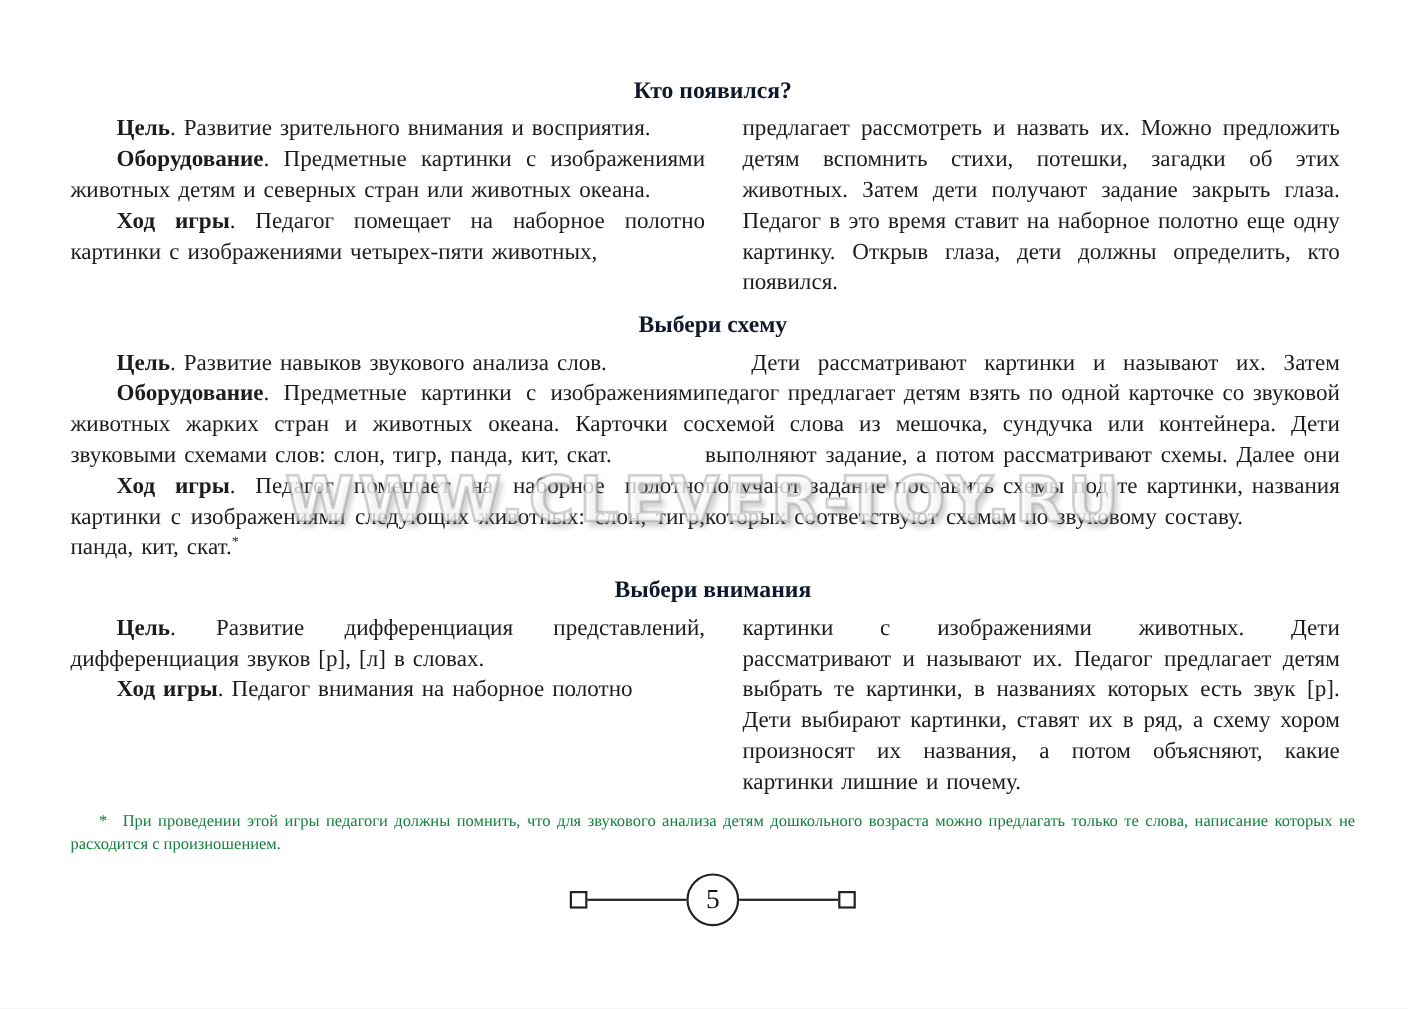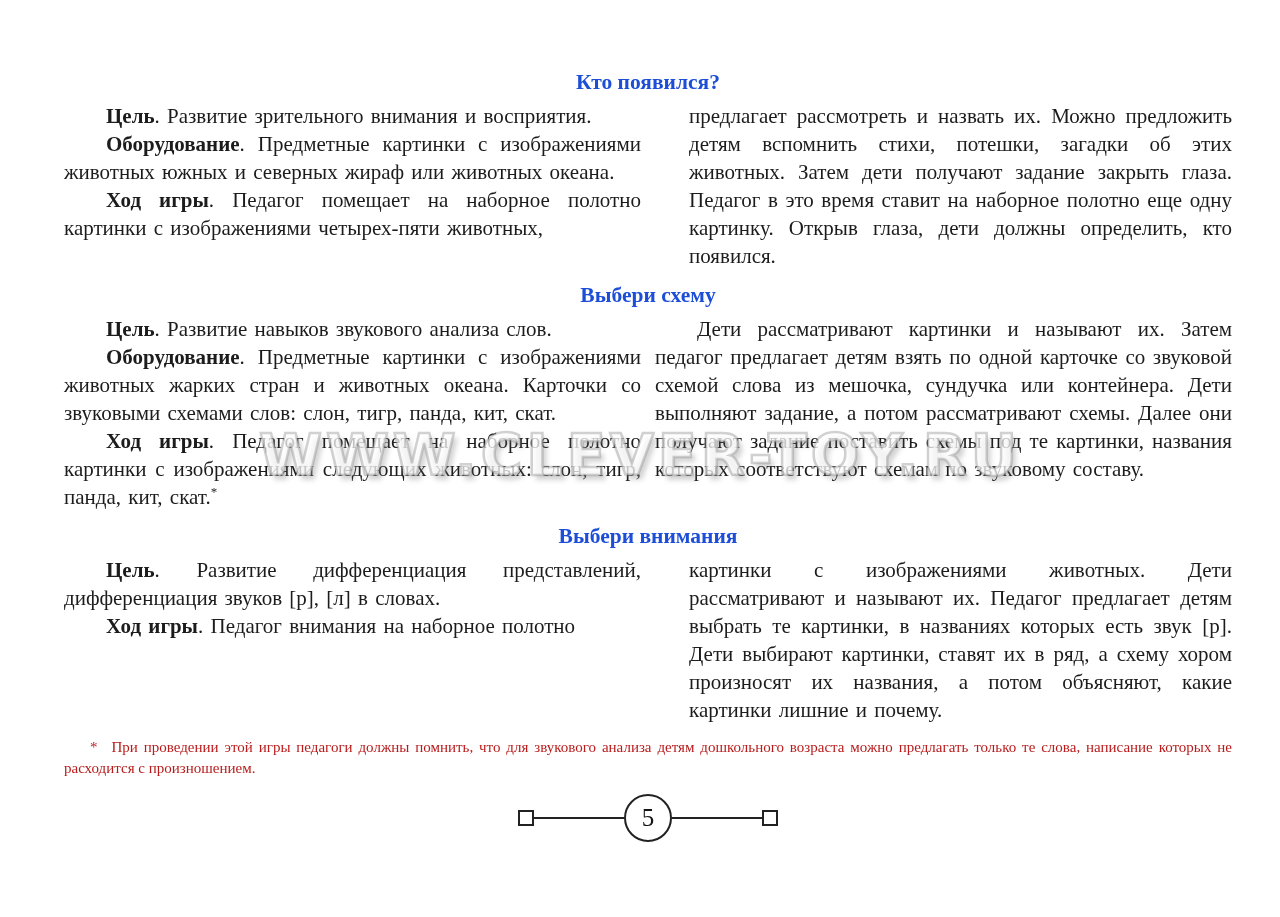--- a/index.html
+++ b/index.html
@@ -9,41 +9,41 @@
     margin:0 auto;
     background:#ffffff;
     overflow:hidden;
     font-family:"Liberation Serif","DejaVu Serif",serif;
     color:#1c1c1c;
     box-sizing:border-box;
     padding:70px 48px 0 64px;
   }
   .section{margin-bottom:13px;}
   .section-title{
-    font-size:21.5px;font-weight:bold;color:#1d4ed8;
+    font-size:21.5px;font-weight:bold;color:#0f172a;
     text-align:center;margin:0 0 7px 0;
   }
-  .cols{display:flex;gap:14px;}
+  .cols{display:flex;}
   .col{width:577px;box-sizing:border-box;}
   .para{
     margin:0;
     font-size:21px;line-height:28px;
     text-align:justify;
     text-indent:42px;
     word-spacing:2px;
   }
   .para.no-indent{text-indent:0;margin-left:34px;}
   .para b{font-weight:bold;}
   .para sup{font-size:13px;line-height:0;}
   .footnote{
     margin-top:6px;
     font-size:15px;line-height:20.5px;
     text-align:justify;
     text-indent:26px;
-    color:#b91c1c;
+    color:#15803d;
   }
   .footnote .fn-marker{margin-right:14px;}
   .pagenum-row{
     margin-top:16px;
     display:flex;align-items:center;justify-content:center;
   }
   .sq{
     width:12px;height:12px;
     border:2px solid #222;background:#fff;
     display:inline-block;
@@ -80,21 +80,21 @@
 
 <div class="page">
 
   <div class="watermark">www.clever-toy.ru</div>
 
   <div class="section">
     <h1 class="section-title">Кто появился?</h1>
     <div class="cols">
       <div class="col">
         <p class="para"><b>Цель</b><span>. Развитие зрительного внимания и восприятия.</span></p>
-        <p class="para"><b>Оборудование</b><span>. Предметные картинки с изображениями животных южных и северных жираф или животных океана.</span></p>
+        <p class="para"><b>Оборудование</b><span>. Предметные картинки с изображениями животных детям и северных стран или животных океана.</span></p>
         <p class="para"><b>Ход игры</b><span>. Педагог помещает на наборное полотно картинки с изображениями четырех-пяти животных,</span></p>
       </div>
       <div class="col">
         <p class="para no-indent"><span>предлагает рассмотреть и назвать их. Можно предложить детям вспомнить стихи, потешки, загадки об этих животных. Затем дети получают задание закрыть глаза. Педагог в это время ставит на наборное полотно еще одну картинку. Открыв глаза, дети должны определить, кто появился.</span></p>
       </div>
     </div>
   </div>
 
   <div class="section">
     <h1 class="section-title">Выбери схему</h1>

